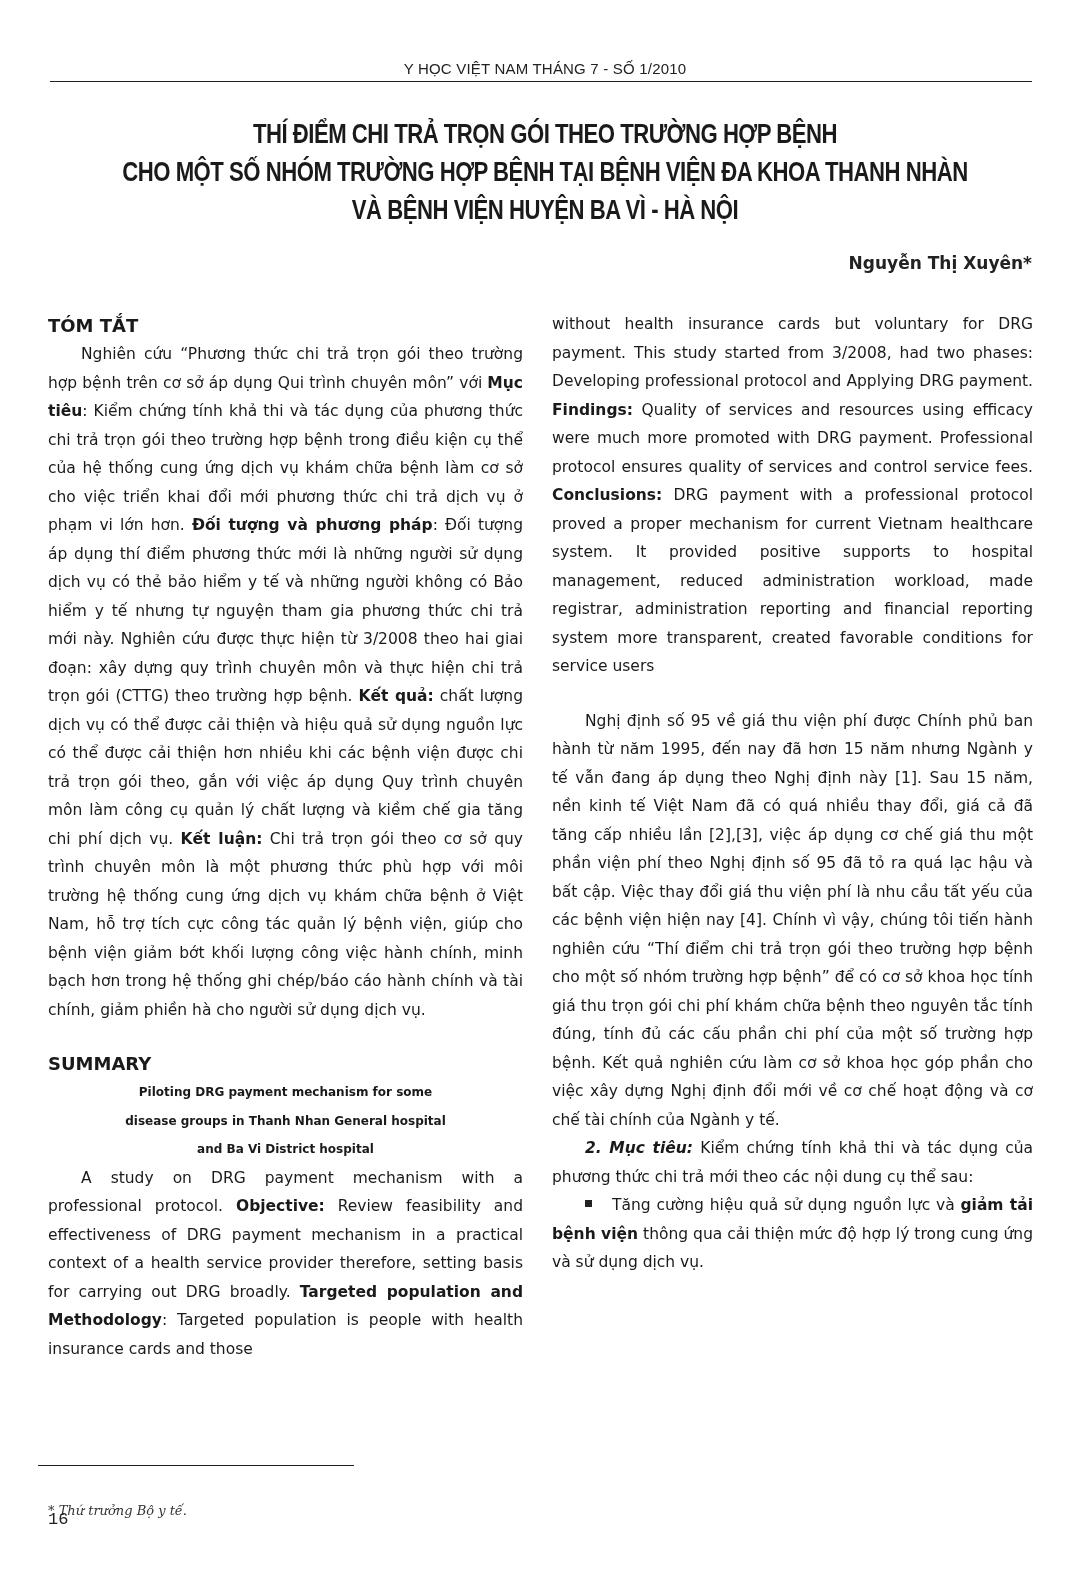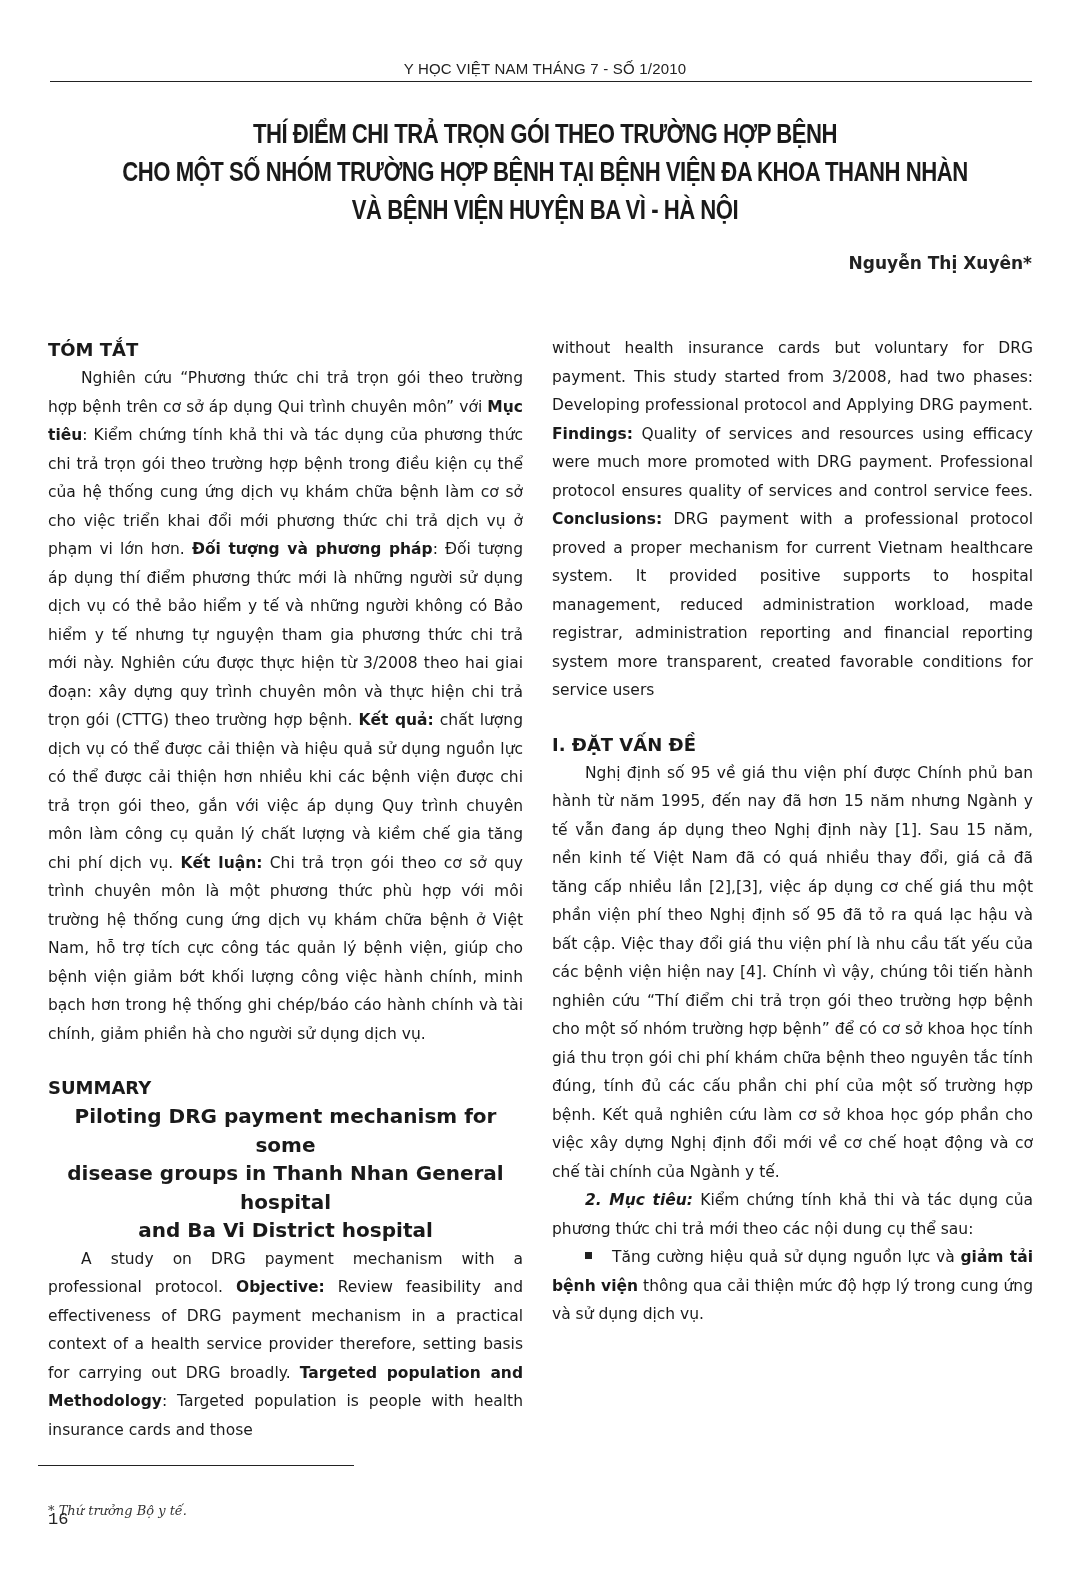--- a/index.html
+++ b/index.html
@@ -2,27 +2,27 @@
 <html><head>
 <meta charset="utf-8">
 <style>
   html, body { margin: 0; padding: 0; background: #ffffff; }
   body { width: 1090px; height: 1587px; position: relative; overflow: hidden; color: #1a1a1a; font-family: "DejaVu Sans", sans-serif; }
   .running-head { position: absolute; left: 0; top: 60px; width: 1090px; text-align: center; font-family: "Liberation Sans", sans-serif; font-size: 15px; font-stretch: condensed; letter-spacing: 0.2px; color: #222; }
   .head-rule { position: absolute; left: 50px; top: 81px; width: 982px; height: 0; border-top: 1.5px solid #222; }
   .title { position: absolute; left: 0; top: 115px; width: 1090px; text-align: center; font-family: "Liberation Sans", sans-serif; font-weight: bold; font-size: 27px; line-height: 38px; letter-spacing: -0.6px; transform: scaleX(0.82); transform-origin: center top; color: #1a1a1a; }
   .title div { white-space: nowrap; }
   .author { position: absolute; right: 58px; top: 253px; font-family: "DejaVu Sans", sans-serif; font-weight: bold; font-size: 17px; color: #222; }
-  .col { position: absolute; top: 312px; font-size: 15.5px; line-height: 28.5px; text-align: justify; margin-top: 24px; }
+  .col { position: absolute; top: 312px; font-size: 15.5px; line-height: 28.5px; text-align: justify; }
   .col-left { left: 48px; width: 475px; }
   .col-right { left: 552px; width: 481px; top: 310px; }
   .col p { margin: 0; }
   .indent { text-indent: 33px; }
   .sec-head { font-weight: bold; font-size: 18px; line-height: 28px; margin: 0; }
-  .summary-title { font-weight: bold; text-align: center; font-size: 20px; line-height: 28.5px; margin: 0; }
+  .summary-title { font-weight: bold; text-align: center; font-size: 12px; line-height: 28.5px; margin: 0; }
   .gap1 { height: 26px; }
   .gap2 { height: 26px; }
   .bullet { display: inline-block; width: 7px; height: 7px; background: #222; vertical-align: middle; margin-right: 20px; margin-left: 8px; position: relative; top: -2px; }
   .foot-rule { position: absolute; left: 38px; top: 1465px; width: 316px; border-top: 1.5px solid #222; }
   .footnote { position: absolute; left: 48px; top: 1475px; font-family: "DejaVu Serif", serif; font-style: italic; font-size: 13px; color: #333; margin-top: 28px; }
   .page-num { position: absolute; left: 48px; top: 1510px; font-family: Liberation Mono, monospace; font-size: 17px; color: #222; }
   b { font-weight: bold; }
 </style>
 </head>
 <body>
@@ -49,21 +49,20 @@
     <div>disease groups in Thanh Nhan General hospital</div>
     <div>and Ba Vi District hospital</div>
   </div>
   <p class="indent"><span>A study on DRG payment mechanism with a professional protocol. </span><b>Objective:</b><span> Review feasibility and effectiveness of DRG payment mechanism in a practical context of a health service provider therefore, setting basis for carrying out DRG broadly. </span><b>Targeted population and Methodology</b><span id="sum-c-left">: Targeted population is people with health insurance cards and those </span></p>
 </div>
 
 <div class="col col-right">
   <p><span id="sum-c-right">without health insurance cards but voluntary for DRG payment. This study started from 3/2008, had two phases: Developing professional protocol and Applying DRG payment. </span><b>Findings:</b><span> Quality of services and resources using efficacy were much more promoted with DRG payment. Professional protocol ensures quality of services and control service fees. </span><b>Conclusions:</b><span> DRG payment with a professional protocol proved a proper mechanism for current Vietnam healthcare system. It provided positive supports to hospital management, reduced administration workload, made registrar, administration reporting and financial reporting system more transparent, created favorable conditions for service users</span></p>
 
   <div class="gap2"></div>
-  <h2 class="sec-head">I. ĐẶT VẤN ĐỀ</h2>
   <p class="indent">Nghị định số 95 về giá thu viện phí được Chính phủ ban hành từ năm 1995, đến nay đã hơn 15 năm nhưng Ngành y tế vẫn đang áp dụng theo Nghị định này [1].  Sau 15 năm, nền kinh tế Việt Nam đã có quá nhiều thay đổi, giá cả đã tăng cấp nhiều lần [2],[3], việc áp dụng cơ chế giá thu một phần viện phí theo Nghị định số 95 đã tỏ ra quá lạc hậu và bất cập. Việc thay đổi giá thu viện phí là nhu cầu tất yếu của các bệnh viện hiện nay [4]. Chính vì vậy, chúng tôi tiến hành nghiên cứu “Thí điểm chi trả trọn gói theo trường hợp bệnh cho một số nhóm trường hợp bệnh” để có cơ sở khoa học tính giá thu trọn gói chi phí khám chữa bệnh theo nguyên tắc tính đúng, tính đủ các cấu phần chi phí của một số trường hợp bệnh. Kết quả nghiên cứu làm cơ sở khoa học góp phần cho việc xây dựng Nghị định đổi mới về cơ chế hoạt động và cơ chế tài chính của Ngành y tế.</p>
   <p class="indent"><b><i>2. Mục tiêu:</i></b><span> Kiểm chứng tính khả thi và tác dụng của phương thức chi trả mới theo các nội dung cụ thể sau:</span></p>
   <p><span style="display:inline-block;width:25px;"></span><span class="bullet"></span><span>Tăng cường hiệu quả sử dụng nguồn lực và </span><b>giảm tải bệnh viện</b><span> thông qua cải thiện mức độ hợp lý trong cung ứng và sử dụng dịch vụ.</span></p>
 </div>
 
 <div class="foot-rule"></div>
 <div class="footnote">* Thứ trưởng Bộ y tế.</div>
 <div class="page-num">16</div>
 
 </body></html>

